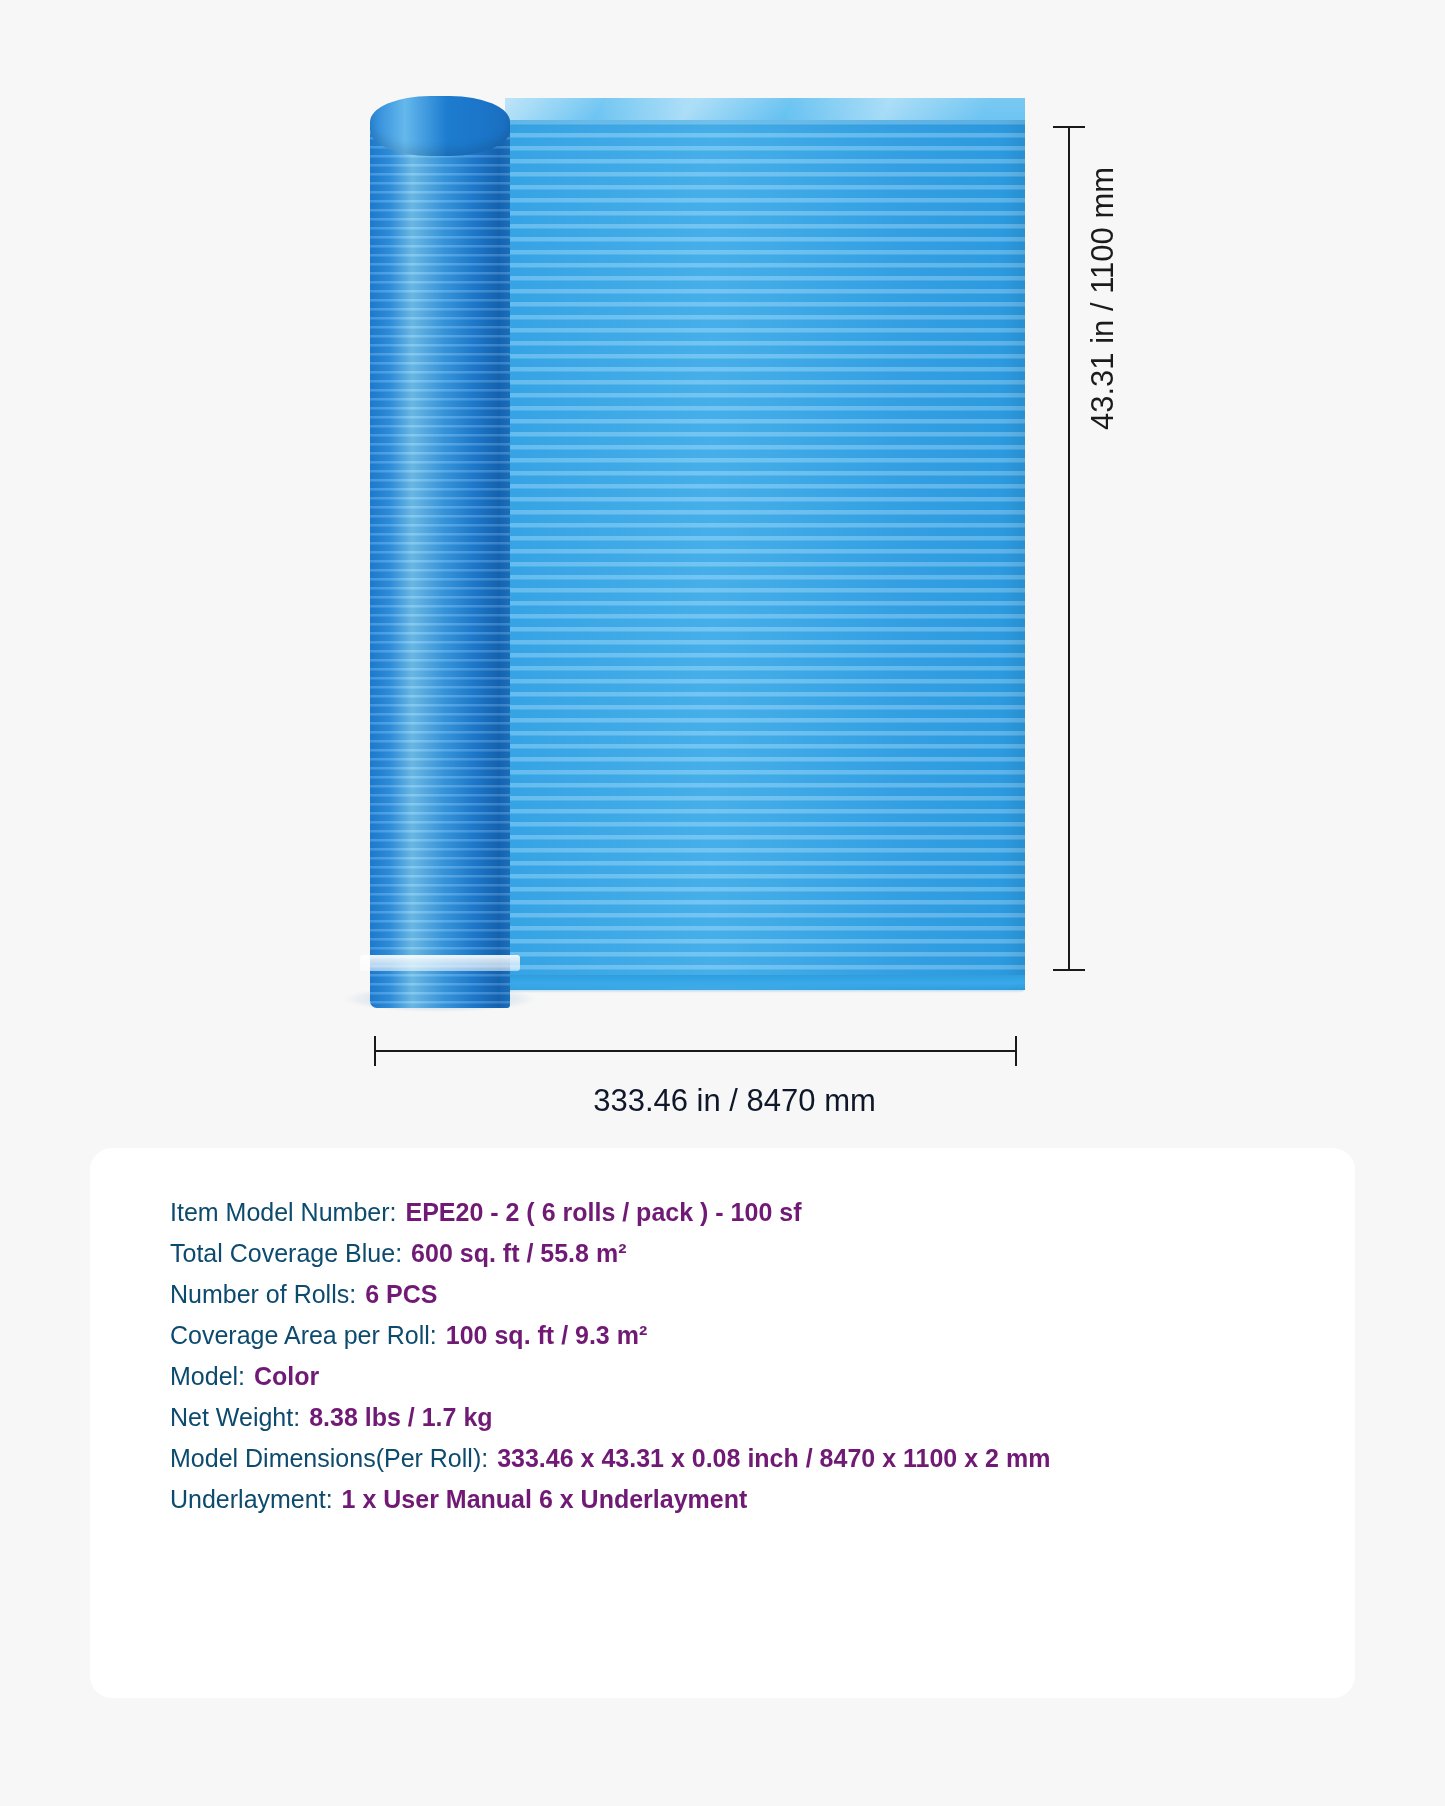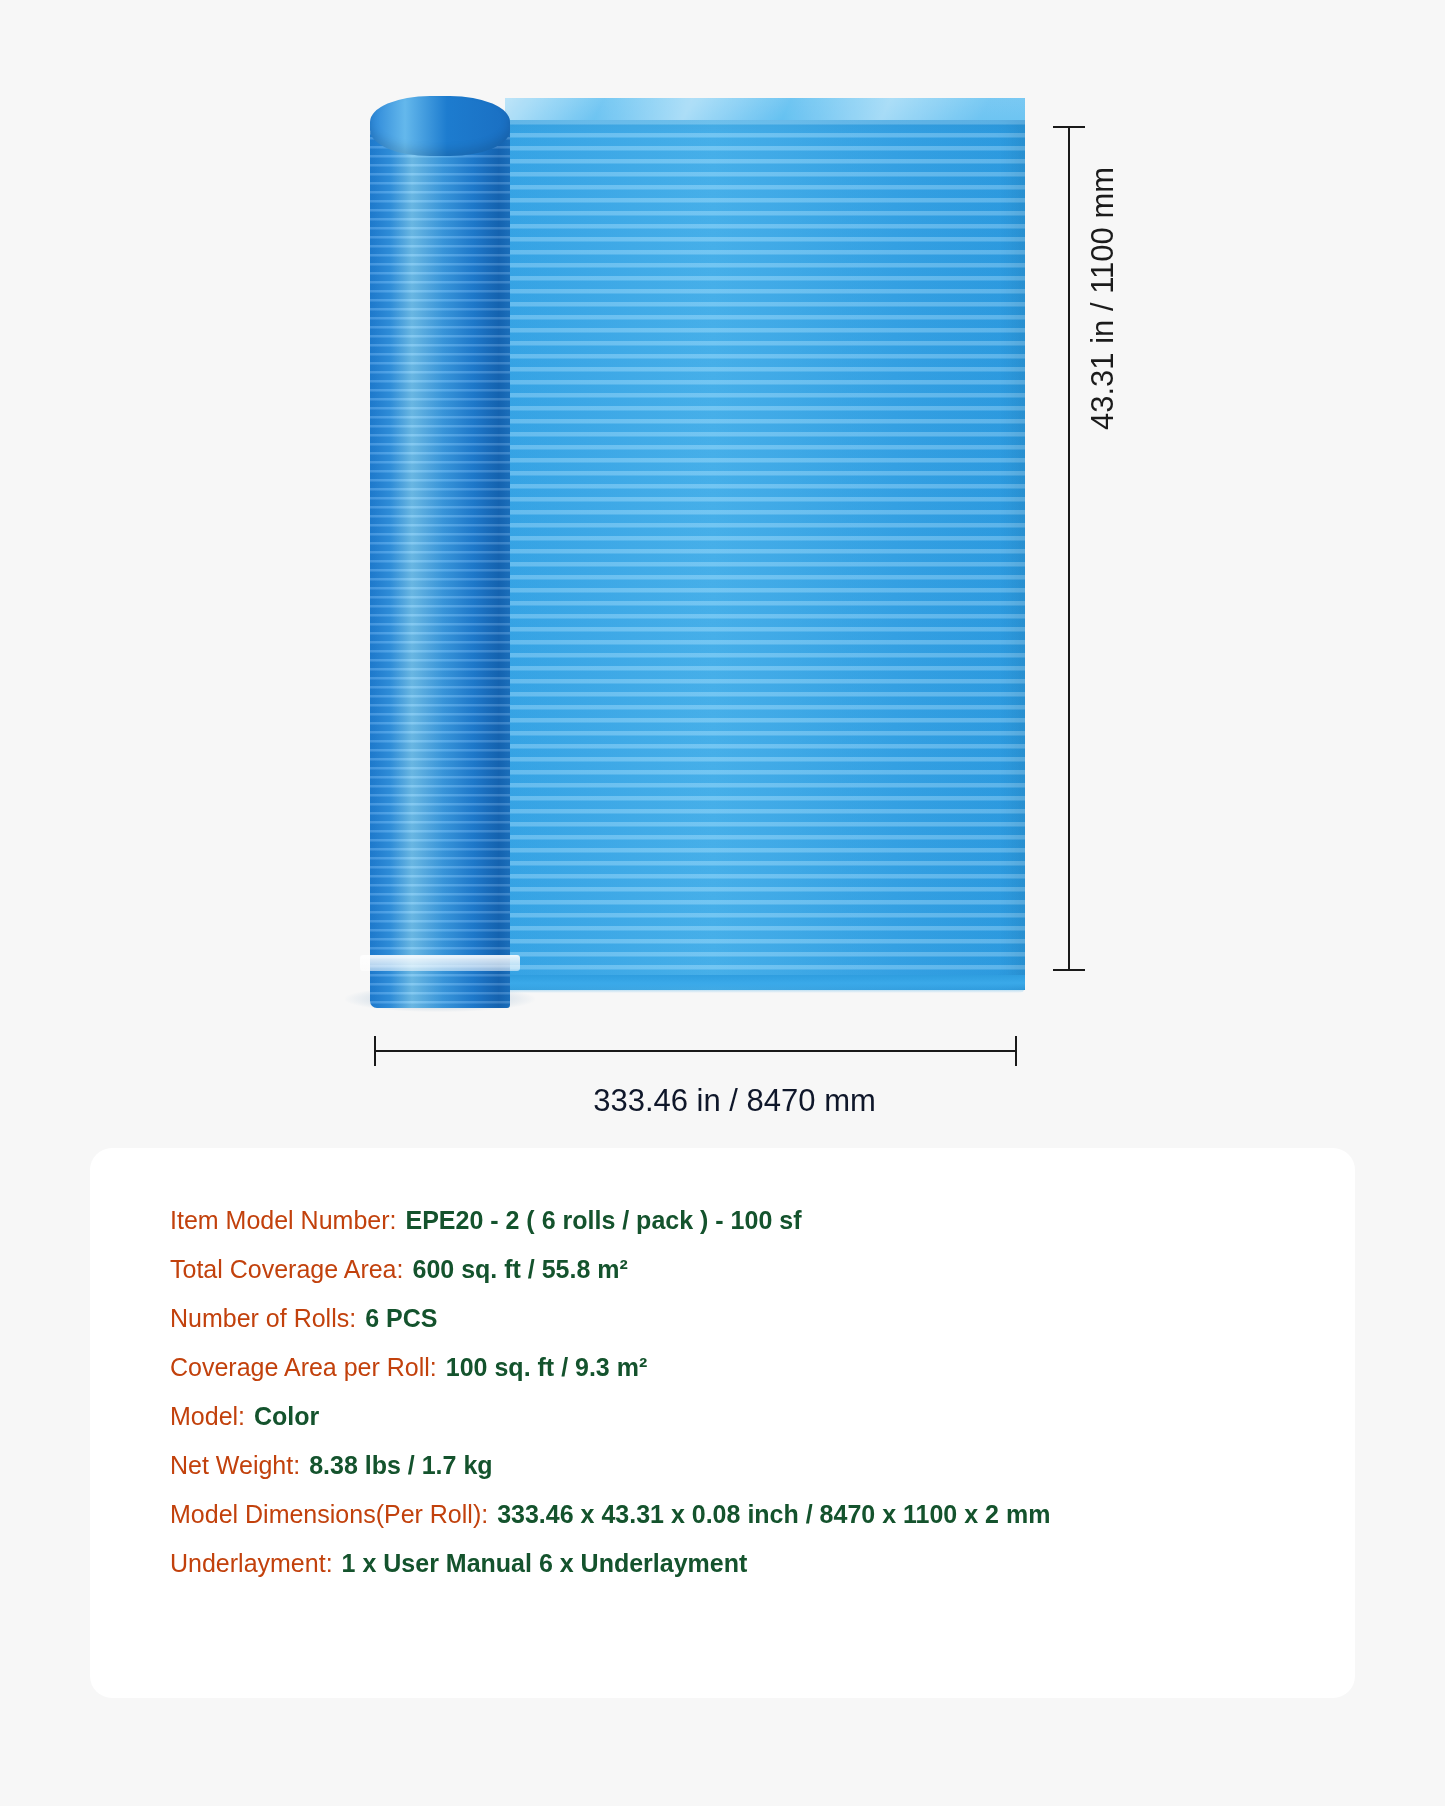--- a/index.html
+++ b/index.html
@@ -191,28 +191,27 @@
     right: 40px;
   }
   .spec-row {
     display: flex;
     align-items: baseline;
     margin-bottom: 12px;
     white-space: nowrap;
   }
   .spec-label {
     font-size: 25px;
-    color: #c2410c;
+    color: #0c4a6e;
     margin-right: 9px;
   }
   .spec-value {
     font-size: 25px;
     font-weight: bold;
-    color: #14532d;
-    margin-top: 8px;
+    color: #701a75;
   }
 </style>
 </head>
 <body>
 
 <div class="product-area">
   <div class="roll-shadow"></div>
   <div class="sheet-top-film"></div>
   <div class="sheet"></div>
   <div class="sheet-bottom-edge"></div>
@@ -233,21 +232,21 @@
 
 <div class="spec-card">
   <div class="spec-list">
 
     <div class="spec-row">
       <span class="spec-label">Item Model Number:</span>
       <span class="spec-value">EPE20 - 2 ( 6 rolls / pack ) - 100 sf</span>
     </div>
 
     <div class="spec-row">
-      <span class="spec-label">Total Coverage Area:</span>
+      <span class="spec-label">Total Coverage Blue:</span>
       <span class="spec-value">600 sq. ft / 55.8 m²</span>
     </div>
 
     <div class="spec-row">
       <span class="spec-label">Number of Rolls:</span>
       <span class="spec-value">6 PCS</span>
     </div>
 
     <div class="spec-row">
       <span class="spec-label">Coverage Area per Roll:</span>

